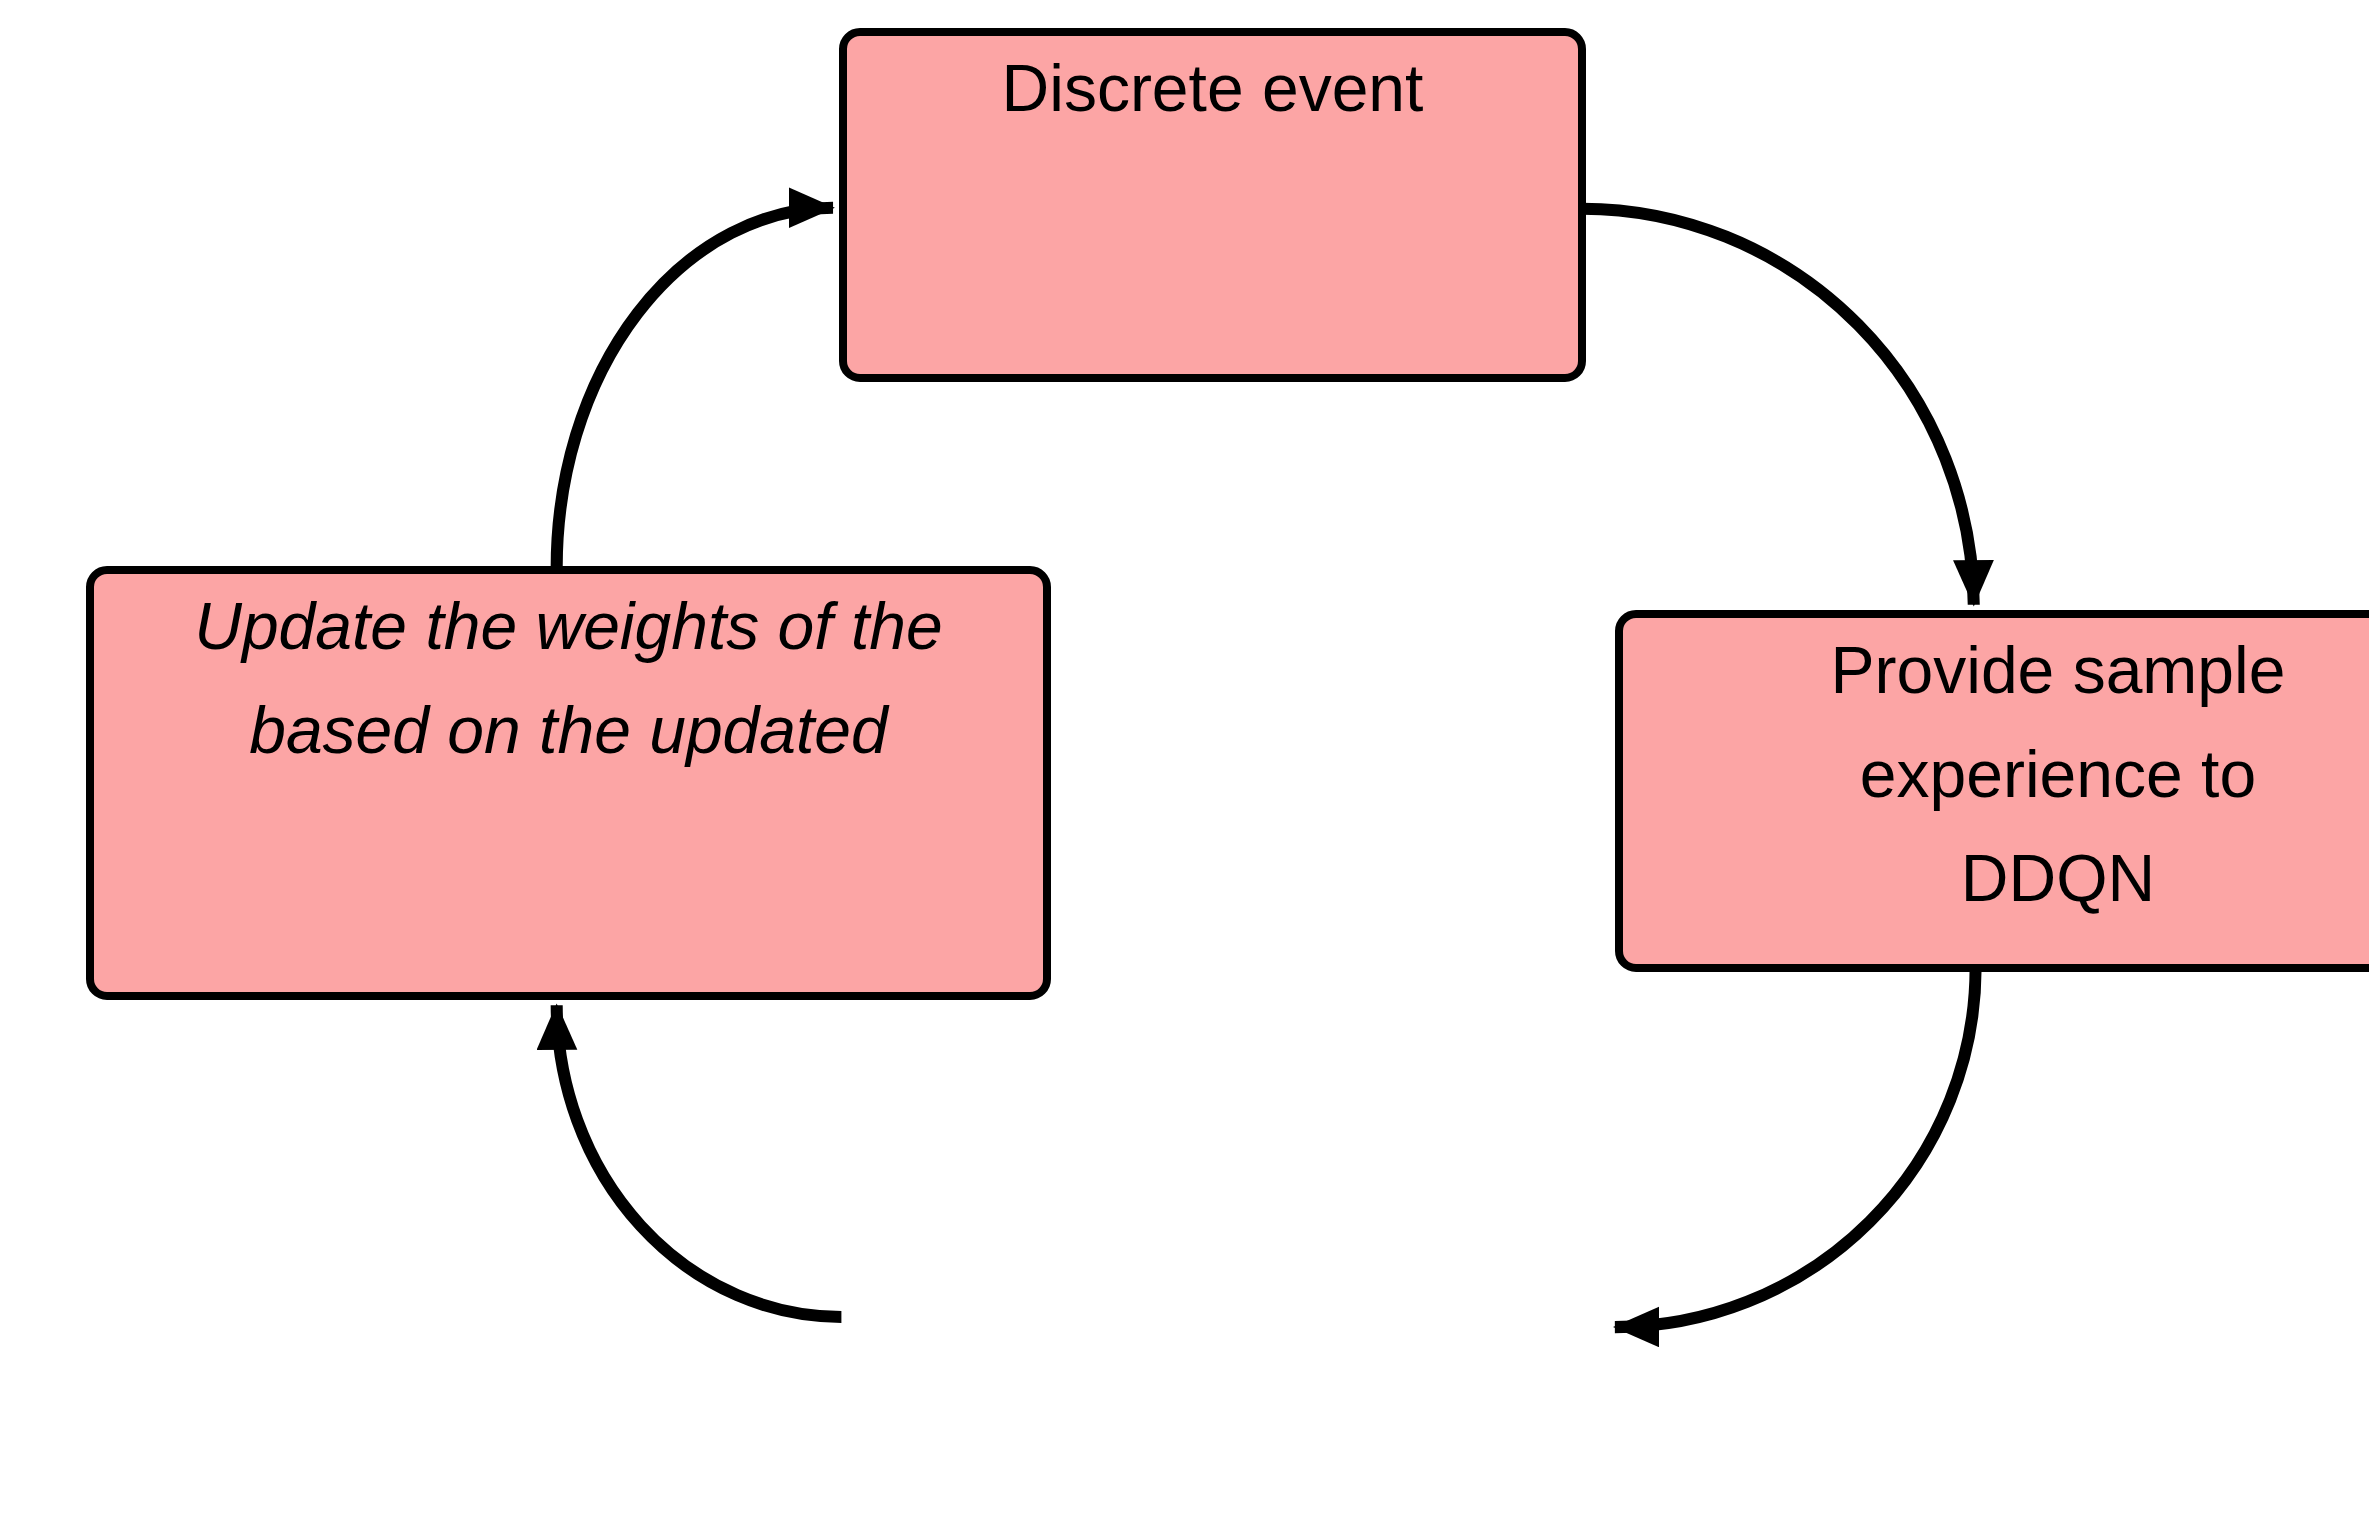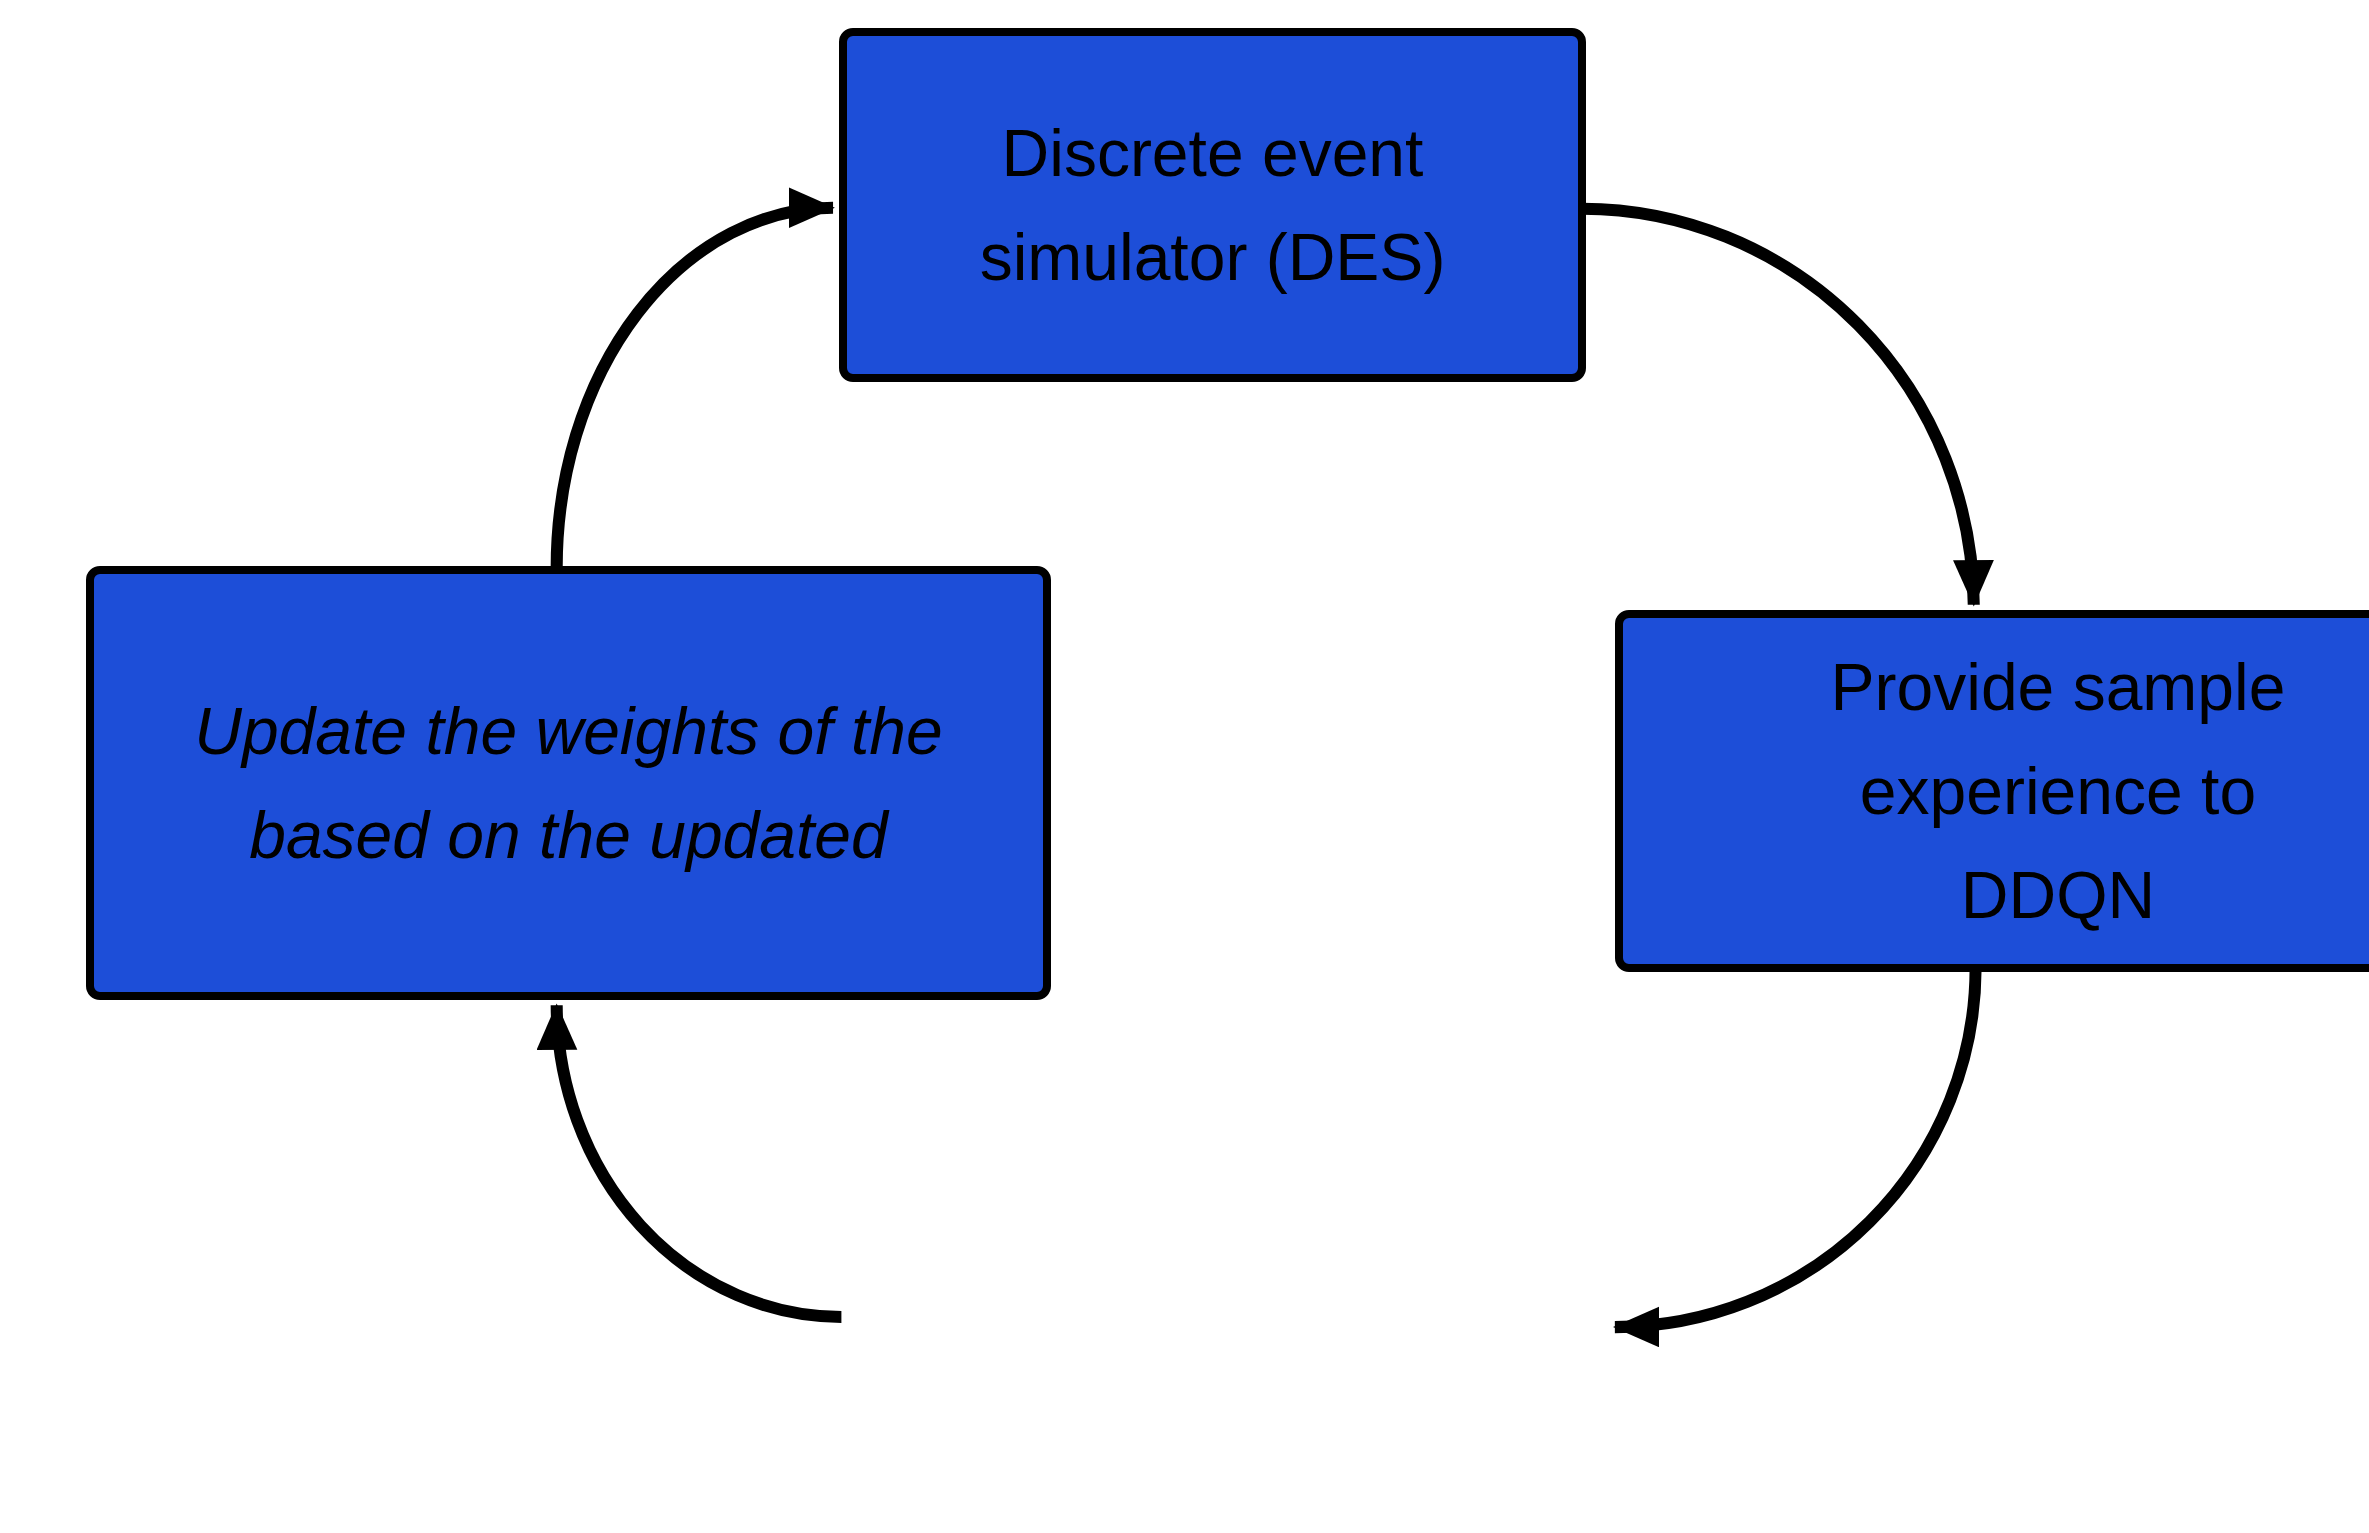--- a/index.html
+++ b/index.html
@@ -19,27 +19,26 @@
   .arrow-layer {
     position: absolute;
     left: 0;
     top: 0;
     width: 2370px;
     height: 1533px;
   }
   .node {
     position: absolute;
     box-sizing: border-box;
-    background: #1d4ed8;
+    background: #fca5a5;
     border: 8.3px solid #000000;
-    border-radius: 14px;
+    border-radius: 21px;
     display: flex;
     flex-direction: column;
     align-items: center;
-    justify-content: center;
     text-align: center;
     font-size: 66px;
     line-height: 104px;
     white-space: nowrap;
   }
   .node-top    { left: 839px;  top: 28px;   width: 747px;  height: 354px; }
   .node-right  { left: 1615px; top: 610px;  width: 862px;  height: 362px; padding-left: 24px; }
   .node-bottom { left: 839px;  top: 1150px; width: 770px;  height: 362px; }
   .node-left   { left: 86px;   top: 566px;  width: 965px; height: 434px; font-style: italic; }
   .edge {
@@ -60,21 +59,20 @@
       </marker>
     </defs>
     <path class="edge" d="M 600 612 A 298 388 0 0 1 898 224" marker-end="url(#ah)"></path>
     <path class="edge" d="M 1706 225 A 423 430 0 0 1 2128 652" marker-end="url(#ah)"></path>
     <path class="edge" d="M 2130 1044 A 390 388 0 0 1 1741 1431" marker-end="url(#ah)"></path>
     <path class="edge" d="M 907 1420 A 307 338 0 0 1 600 1084" marker-end="url(#ah)"></path>
   </svg>
 
   <div class="node node-top">
     <div class="line">Discrete event</div>
-    <div class="line">simulator (DES)</div>
   </div>
 
   <div class="node node-right">
     <div class="line">Provide sample</div>
     <div class="line">experience to</div>
     <div class="line">DDQN</div>
   </div>
 
 
   <div class="node node-left">

